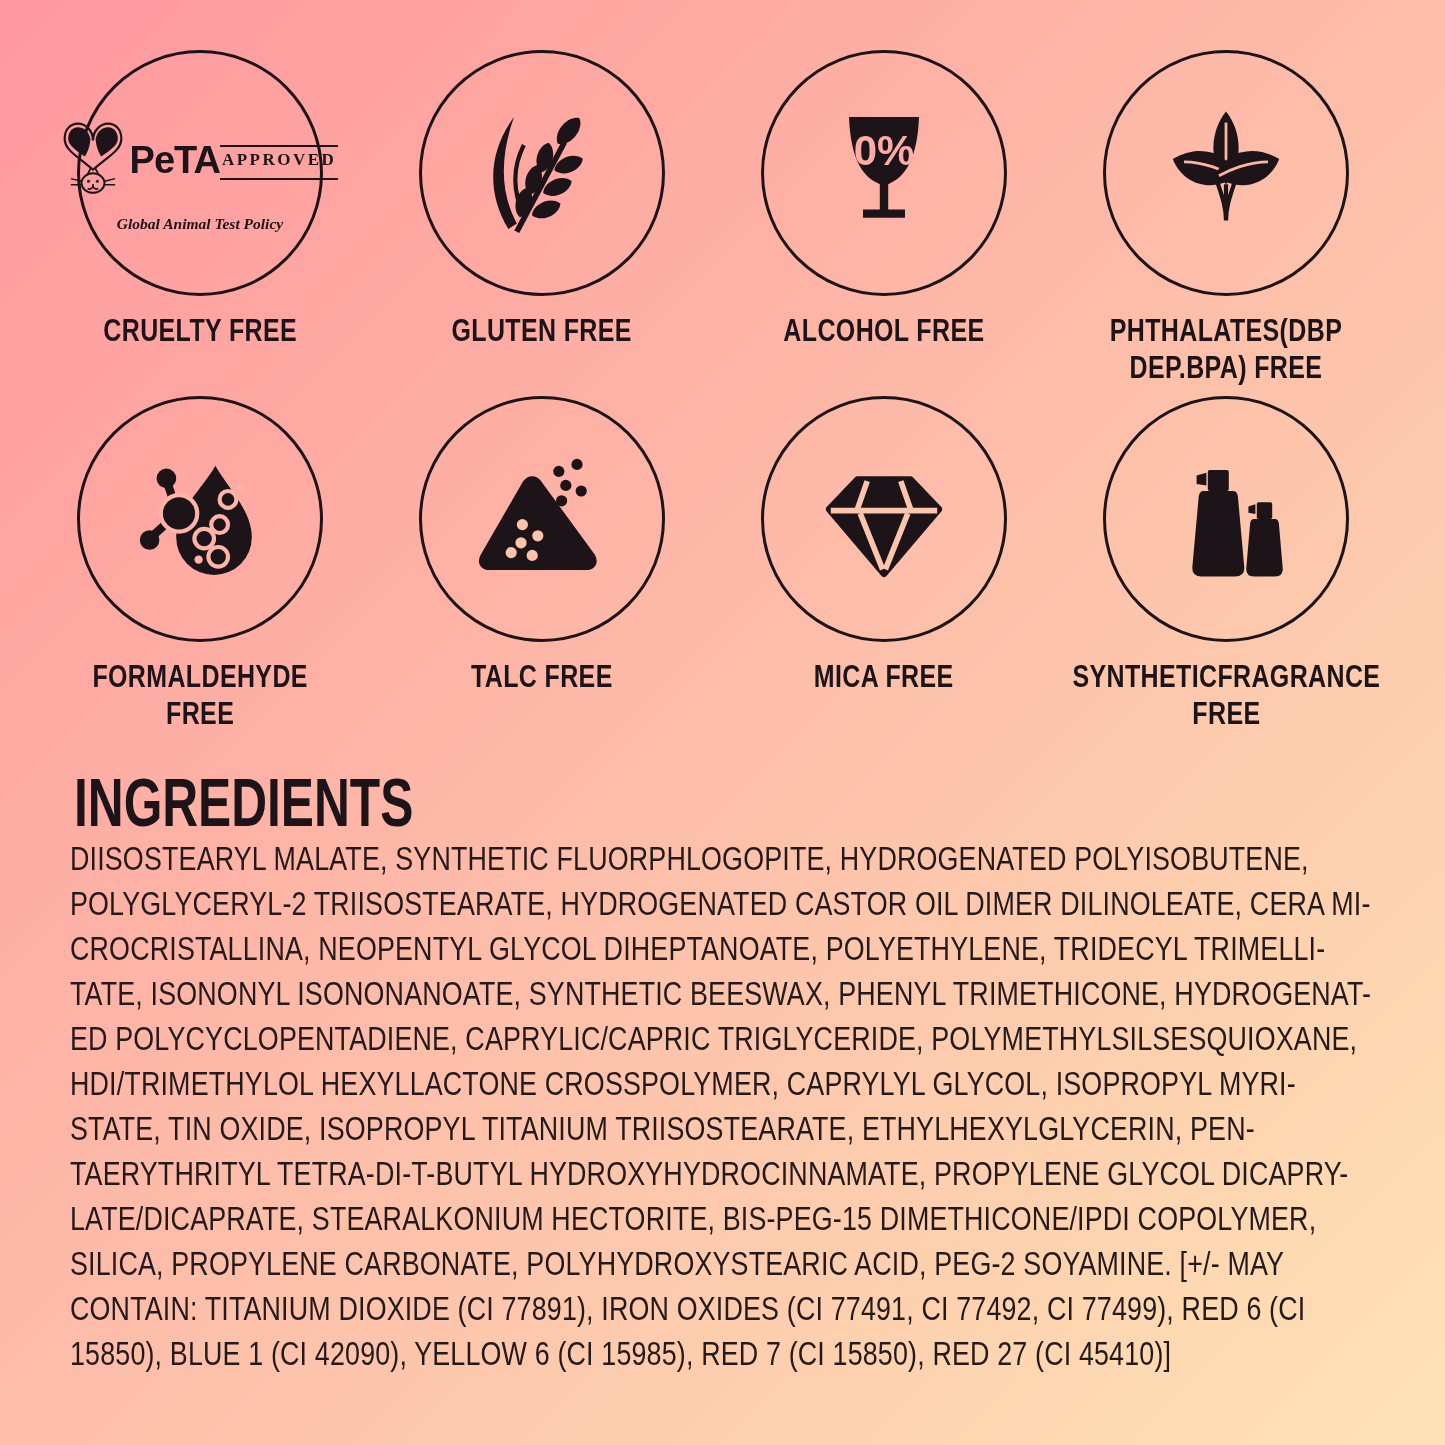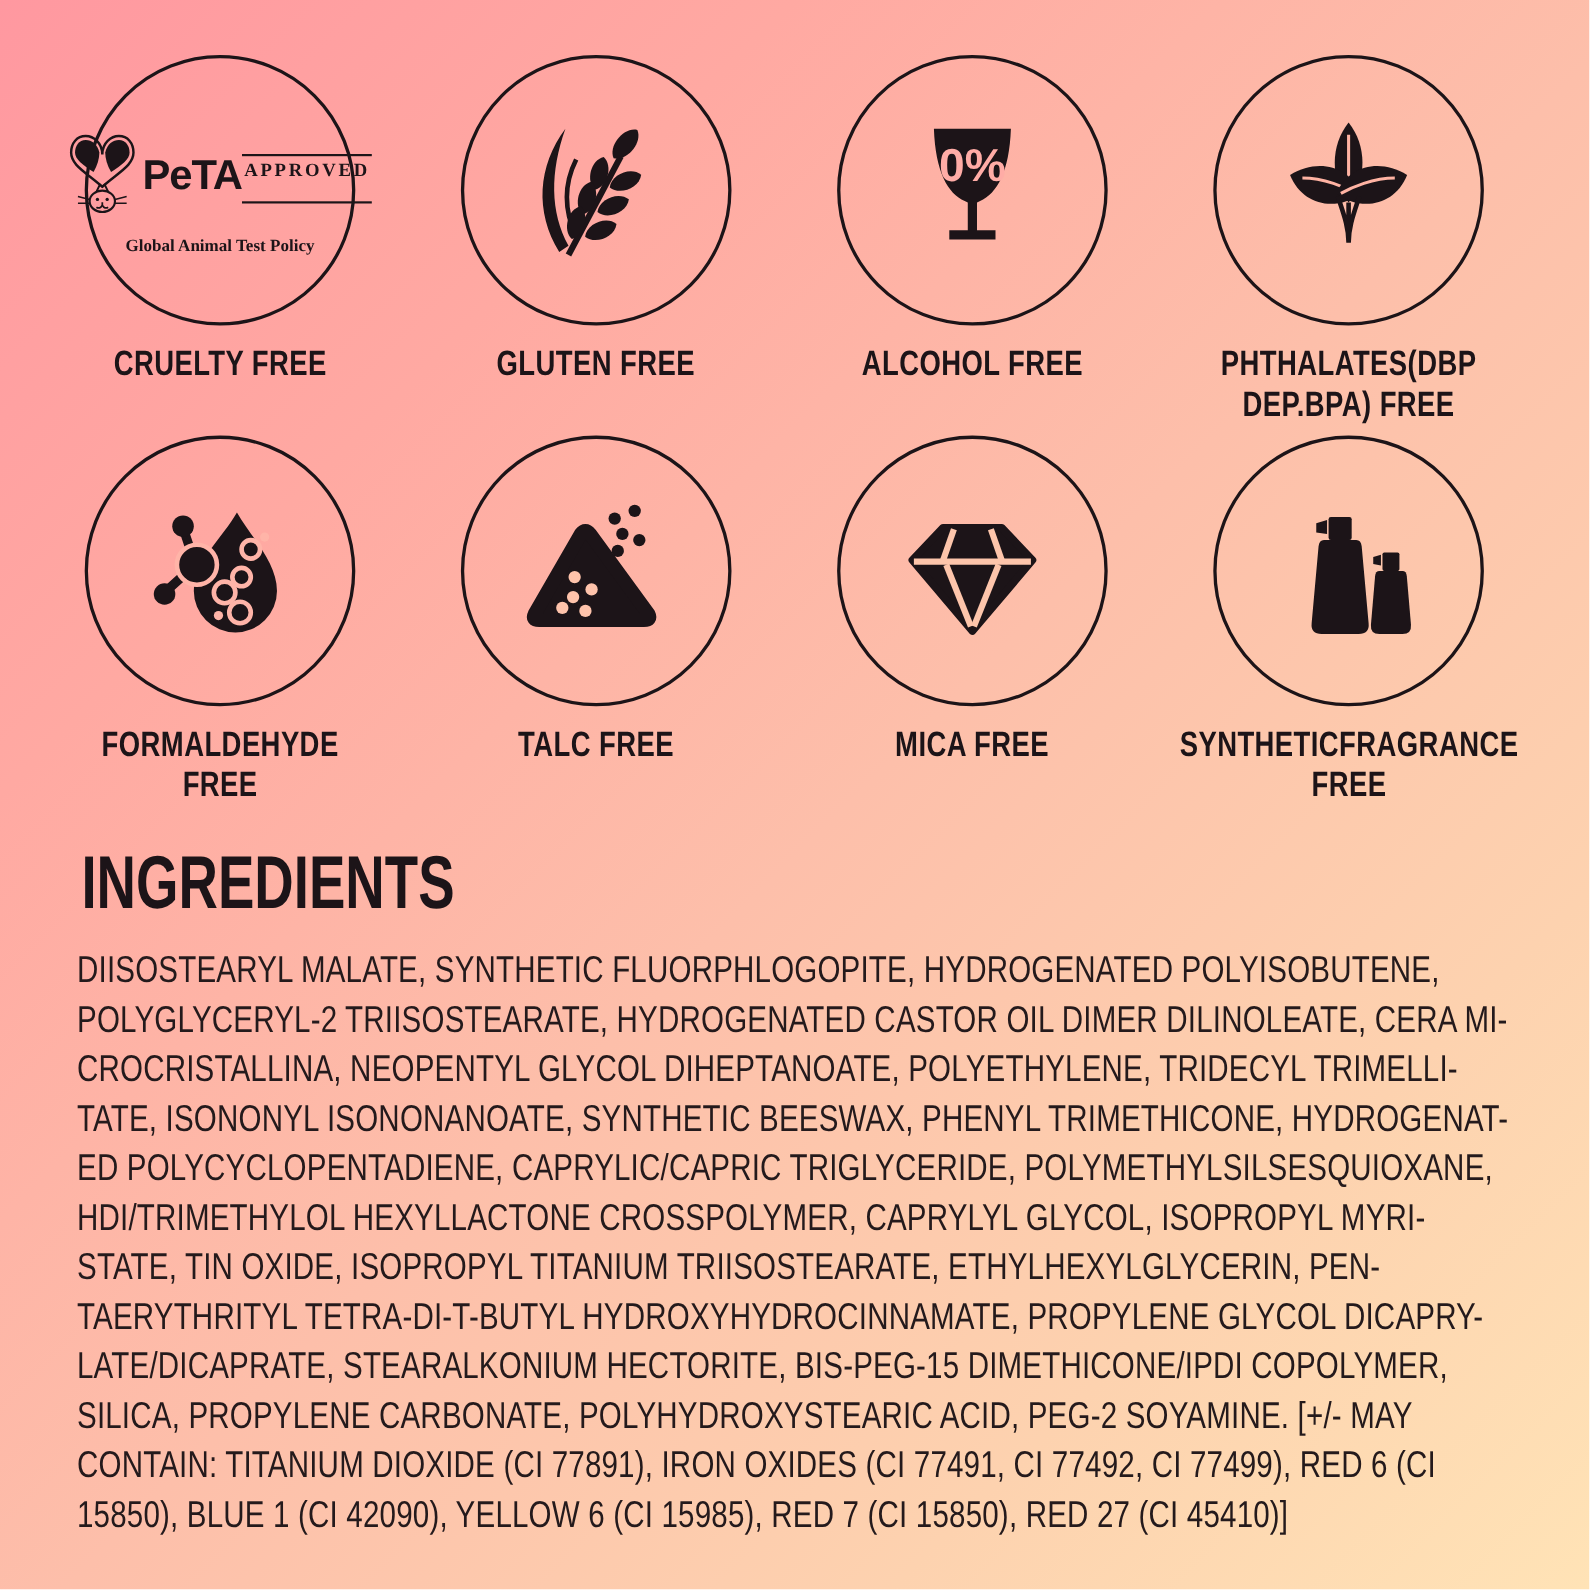--- a/index.html
+++ b/index.html
@@ -39,39 +39,39 @@
   .ink{fill:#1c1418;}
   .stroke-ink{stroke:#1c1418;fill:none;}
   
   .peta{display:flex;flex-direction:column;align-items:center;width:200px;}
   .peta-top{display:flex;align-items:center;gap:6px;}
   .peta-right{display:flex;align-items:center;}
   .peta-name{font-size:38px;font-weight:700;letter-spacing:-1px;line-height:1;}
   .peta-approved{
     margin-top:5px;
     border-top:2.5px solid #1c1418;border-bottom:2.5px solid #1c1418;
-    padding:4px 2px 20px 2px;
+    padding:4px 2px 10px 2px;
     font-family:"Liberation Serif",serif;
     font-size:17px;letter-spacing:2.5px;font-weight:600;line-height:1;
   }
   .peta-policy{
     margin-top:8px;
     font-family:"Liberation Serif",serif;
-    font-weight:700;
+    font-style:italic;font-weight:700;
     font-size:15.5px;white-space:nowrap;
   }
   
   .ingredients{padding:36px 40px 0 70px;}
   .ingredients-heading{
     font-size:68px;font-weight:700;line-height:1;
     transform:scaleX(0.73);transform-origin:left center;
     white-space:nowrap;
     margin-left:4px;
   }
-  .ingredients-text{margin-top:24px;}
+  .ingredients-text{}
   .ing-line{
     font-size:34px;line-height:45px;
     white-space:nowrap;
     transform:scaleX(0.79);transform-origin:left center;
     letter-spacing:0.2px;
     color:#241a1c;
   }
 </style>
 </head>
 <body>

